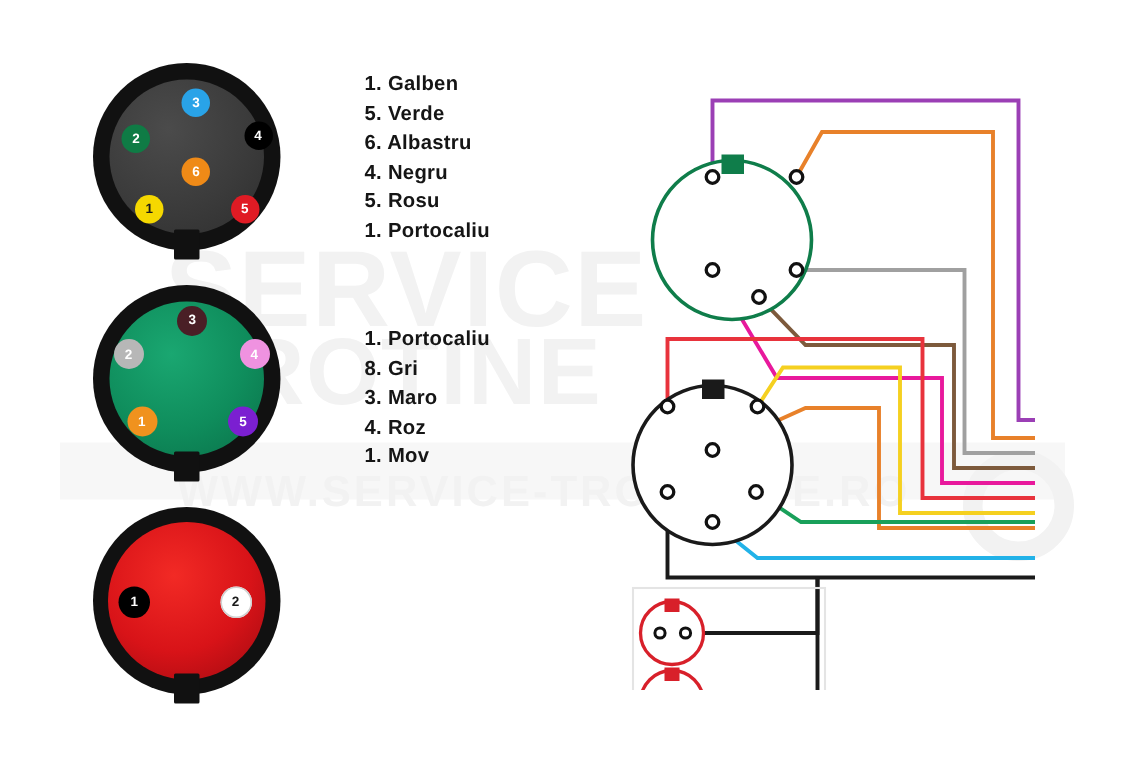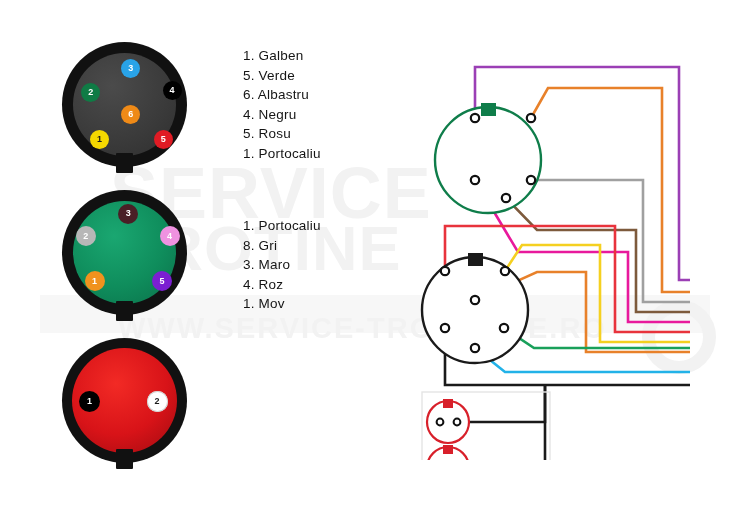--- a/index.html
+++ b/index.html
@@ -72,21 +72,21 @@
     font-weight: 700;
     font-family: "Liberation Sans", sans-serif;
     line-height: 1;
   }
 
   
   .legend {
     position: absolute;
     font-family: "Liberation Sans", sans-serif;
     font-size: 13.5px;
-    font-weight: 400;
+    font-weight: 700;
     color: #151515;
     line-height: 19.5px;
     white-space: nowrap;
   }
   .legend div { letter-spacing: 0.2px; }
 
   
   #wiring {
     position: absolute;
     left: 400px; top: 40px;

